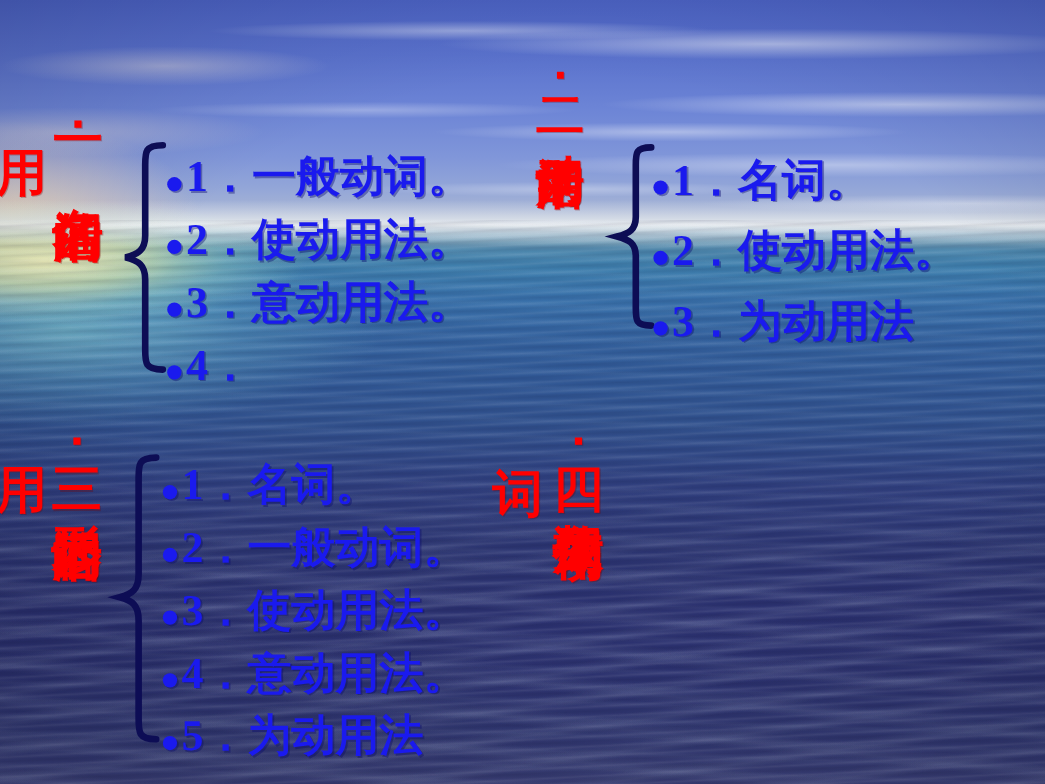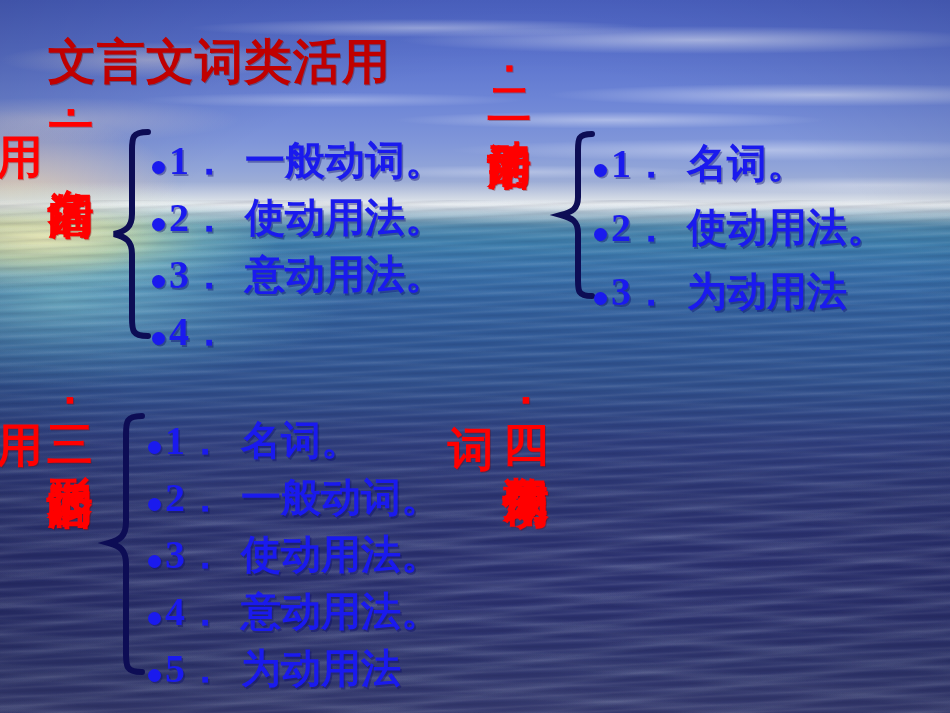--- a/index.html
+++ b/index.html
@@ -138,21 +138,21 @@
   .blist .li{
     display:flex;align-items:baseline;white-space:nowrap;
     text-shadow:1.5px 1.5px 0 rgba(10,10,110,0.40);
   }
   .blist .dot{
     flex:0 0 auto;display:inline-block;
     border-radius:50%;background:#1A1AEE;
     box-shadow:1.5px 1.5px 0 rgba(10,10,110,0.40);
   }
   .blist .num{flex:0 0 auto;}
-  .blist .txt{flex:0 0 auto;margin-left:16px;}
+  .blist .txt{flex:0 0 auto;}
 
   
   .brace{position:absolute;}
   .brace svg{display:block;overflow:visible;}
   .brace path{fill:none;stroke:#0D0D55;stroke-linecap:round;}
 </style>
 </head>
 <body>
 
 <div id="slide">
@@ -160,21 +160,20 @@
   <div class="bg-layer bg-base"></div>
   <div class="bg-layer bg-glow-left"></div>
   <div class="bg-layer bg-clouds"></div>
   <div class="bg-layer bg-horizon"></div>
   <div class="bg-layer bg-ripples"></div>
   <div class="bg-layer bg-glints"></div>
   <div class="bg-layer bg-vignette"></div>
 
   <div class="layer">
 
-    <div class="title">文言文词类活用</div>
 
     <div class="vtext" style="left:-4px;top:100px;font-size:46px;height:58px;">用</div>
     <div class="vtext" style="left:47px;top:102px;font-size:46px;height:270px;">一．名词的活</div>
 
     <div class="brace" style="left:108px;top:128px;">
       <svg width="44" height="212" viewBox="0 0 44 212" aria-hidden="true">
         <path d="M40 4 C 24 4, 24 10, 24 22 L 24 86 C 24 99, 18 103, 6 106 C 18 109, 24 113, 24 126 L 24 190 C 24 202, 24 208, 40 208" stroke-width="6"></path>
       </svg>
     </div>
 

